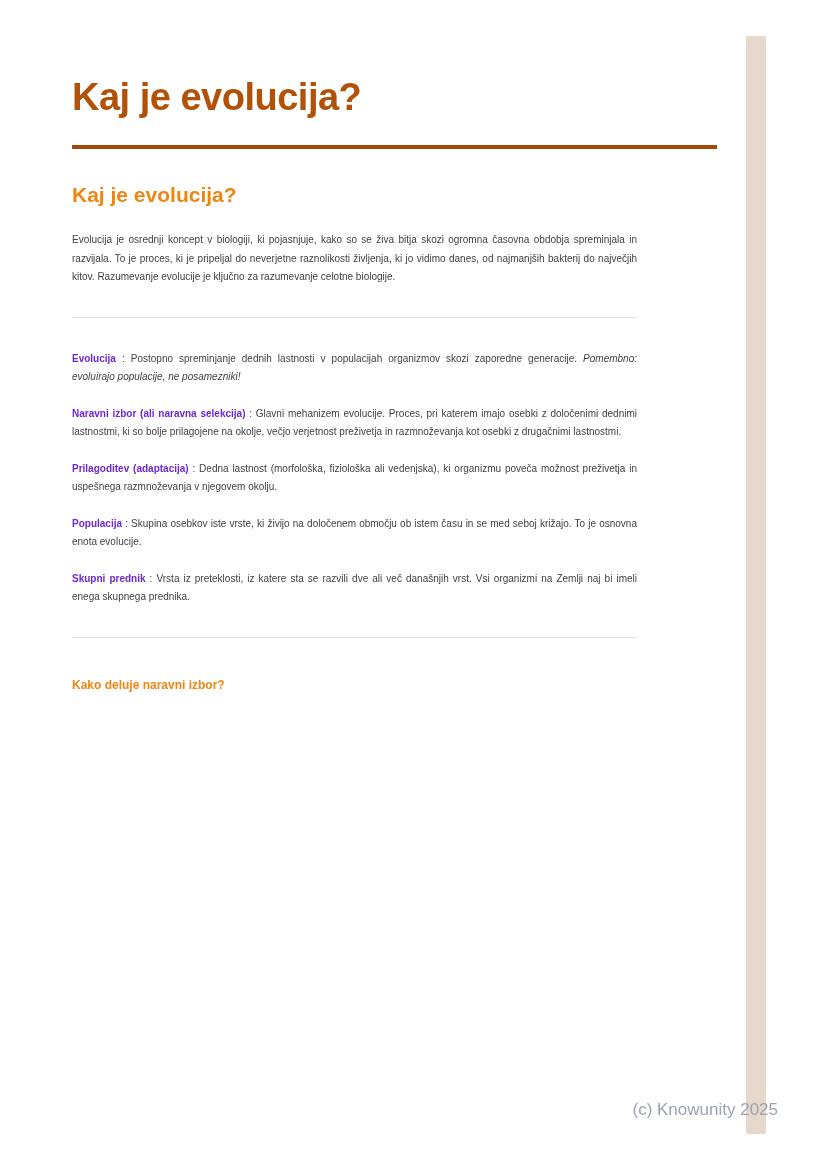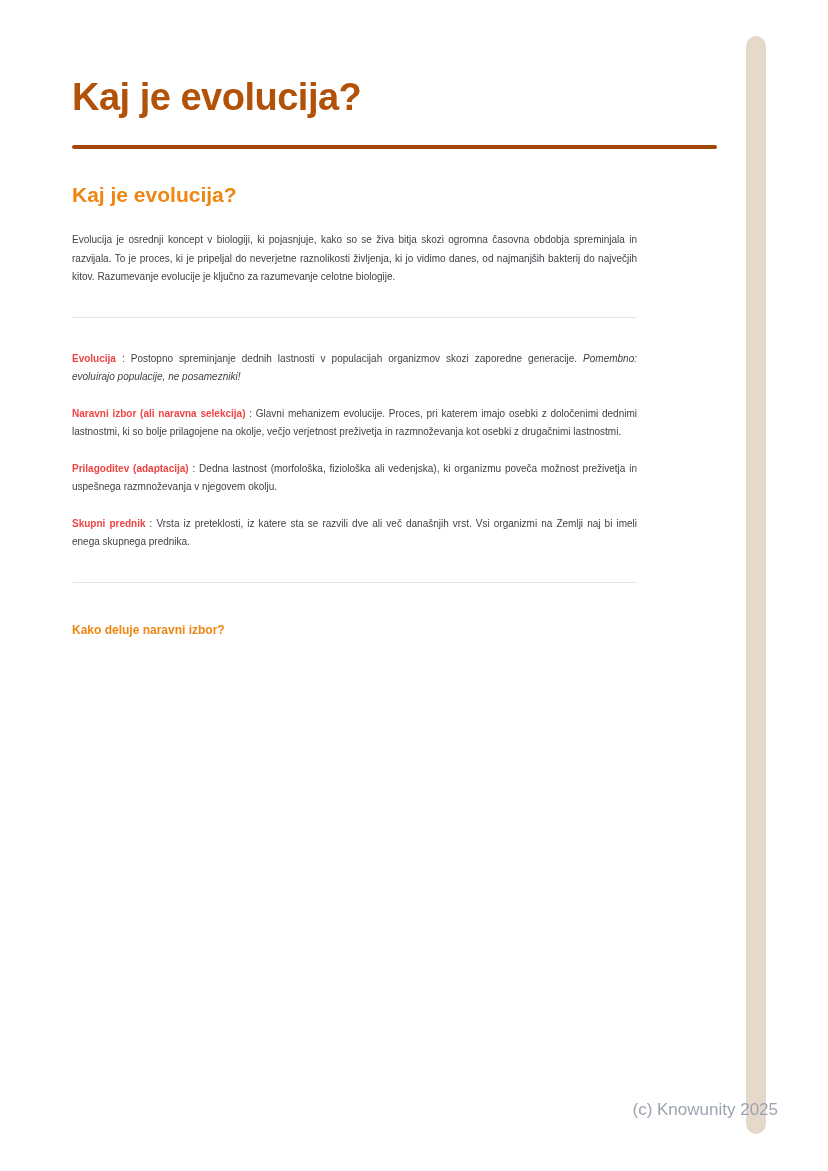--- a/index.html
+++ b/index.html
@@ -1,15 +1,15 @@
 <!DOCTYPE html>
 <html><head>
 <meta charset="utf-8">
 <style>
-  * { box-sizing: border-box; margin: 0; padding: 0; border-radius: 24px; }
+  * { box-sizing: border-box; margin: 0; padding: 0; }
   html, body {
     width: 828px;
     background: #ffffff;
     font-family: "Liberation Sans", sans-serif;
   }
   .page {
     position: relative;
     width: 828px;
     height: 1171px;
     background: #ffffff;
@@ -58,21 +58,21 @@
   }
   p.body-text {
     width: 565px;
     font-size: 10px;
     line-height: 1.85;
     color: #3f3f46;
     text-align: justify;
     margin-bottom: 18px;
   }
   p.body-text strong {
-    color: #ef4444;
+    color: #6d28d9;
     font-weight: 700;
   }
   p.body-text em {
     font-style: italic;
   }
   hr.section-divider {
     width: 565px;
     border: none;
     border-top: 1px solid #e5e5e5;
     margin: 30px 0 32px 0;
@@ -102,20 +102,21 @@
 
     <hr class="section-divider">
 
 
     <p class="body-text"><strong>Evolucija</strong><span> : </span><span>Postopno spreminjanje dednih lastnosti v populacijah organizmov skozi zaporedne generacije. </span><em>Pomembno: evoluirajo populacije, ne posamezniki!</em></p>
 
     <p class="body-text"><strong>Naravni izbor (ali naravna selekcija)</strong><span> : </span><span>Glavni mehanizem evolucije. Proces, pri katerem imajo osebki z določenimi dednimi lastnostmi, ki so bolje prilagojene na okolje, večjo verjetnost preživetja in razmnoževanja kot osebki z drugačnimi lastnostmi.</span></p>
 
     <p class="body-text"><strong>Prilagoditev (adaptacija)</strong><span> : </span><span>Dedna lastnost (morfološka, fiziološka ali vedenjska), ki organizmu poveča možnost preživetja in uspešnega razmnoževanja v njegovem okolju.</span></p>
 
+    <p class="body-text"><strong>Populacija</strong><span> : </span><span>Skupina osebkov iste vrste, ki živijo na določenem območju ob istem času in se med seboj križajo. To je osnovna enota evolucije.</span></p>
 
 
     <p class="body-text"><strong>Skupni prednik</strong><span> : </span><span>Vrsta iz preteklosti, iz katere sta se razvili dve ali več današnjih vrst. Vsi organizmi na Zemlji naj bi imeli enega skupnega prednika.</span></p>
 
     <hr class="section-divider">
 
     <h3 class="sub-heading">Kako deluje naravni izbor?</h3>
 
   </div>
 

